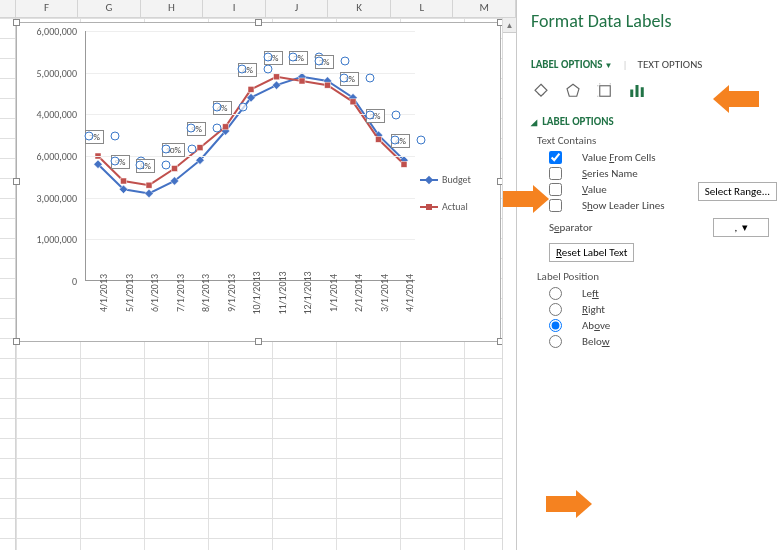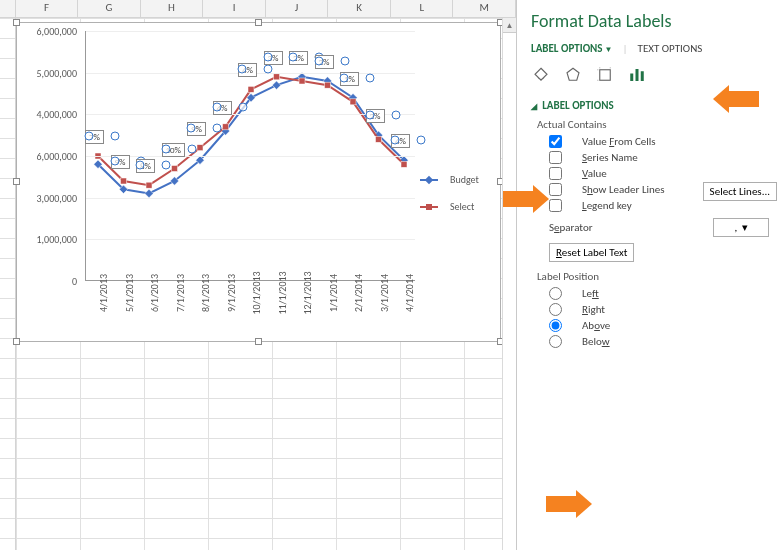--- a/index.html
+++ b/index.html
@@ -23,38 +23,38 @@
   .ch-tl{left:-4px;top:-4px;} .ch-tr{right:-4px;top:-4px;} .ch-bl{left:-4px;bottom:-4px;} .ch-br{right:-4px;bottom:-4px;}
   .ch-t{left:50%;top:-4px;margin-left:-4px;} .ch-b{left:50%;bottom:-4px;margin-left:-4px;}
   .ch-l{left:-4px;top:50%;margin-top:-4px;} .ch-r{right:-4px;top:50%;margin-top:-4px;}
   .plot { position:absolute; left:68px; top:8px; width:330px; height:250px; border-left:1px solid #999; border-bottom:1px solid #999; }
   .yaxis-ticks { position:absolute; left:0; top:8px; width:66px; height:250px; }
   .ytick { position:absolute; right:6px; width:60px; text-align:right; font-size:10px; color:#595959; transform:translateY(-50%); }
   .gridline { position:absolute; left:0; right:0; border-top:1px solid #eee; }
   .xaxis-ticks { position:absolute; left:68px; top:264px; height:56px; width:330px; }
   .xtick { position:absolute; width:48px; text-align:center; font-size:10px; color:#595959; transform: rotate(-90deg) translate(-30px, 0); transform-origin: left top; white-space:nowrap; }
   .legend { position:absolute; right:10px; top:150px; width:70px; font-size:10px; color:#595959;}
-  .legend-item { display:flex; align-items:center; gap:12px; margin-bottom:14px;}
+  .legend-item { display:flex; align-items:center; gap:4px; margin-bottom:14px;}
   .lg-sw { width:18px; height:0; position:relative; }
   .lg-sw.b { border-top:2px solid #4472c4; }
   .lg-sw.b::after{content:"";position:absolute;width:6px;height:6px;background:#4472c4;transform:rotate(45deg);left:6px;top:-4px;}
   .lg-sw.a { border-top:2px solid #c0504d; }
   .lg-sw.a::after{content:"";position:absolute;width:6px;height:6px;background:#c0504d;left:6px;top:-4px;}
   svg.series { position:absolute; left:0; top:0; width:100%; height:100%; overflow:visible; }
   .marker-budget { fill:#4472c4; stroke:#fff; stroke-width:0.5; }
   .marker-actual { fill:#c0504d; stroke:#fff; stroke-width:0.5; }
   .datalabel-box { position:absolute; background:#fff; border:1px solid #888; font-size:9px; padding:0 3px; line-height:12px; white-space:nowrap; }
   .sel-circle { position:absolute; width:9px; height:9px; border:1px solid #3b78c9; border-radius:50%; background:rgba(255,255,255,0.7); transform:translate(-50%,-50%); }
 
   .vscroll { position:absolute; right:0; top:18px; bottom:0; width:14px; background:#fff; border-left:1px solid #dadada; }
   .vscroll::before { content:"▲"; position:absolute; top:0; left:0; right:0; height:14px; font-size:8px; text-align:center; line-height:14px; color:#777; background:#eee; border-bottom:1px solid #ccc;}
 
   
   .task-pane { flex: 1; padding: 10px 8px 4px 14px; position:relative; overflow:hidden; }
-  .tp-title { color:#217346; font-size:18px; font-weight:400; margin-bottom:8px; }
+  .tp-title { color:#217346; font-size:18px; font-weight:400; margin-bottom:24px; }
   .tp-tabs { display:flex; align-items:center; gap:10px; font-size:11px; margin-bottom:8px; }
   .tp-tab { padding:2px 0; }
   .tp-tab.active { color:#217346; font-weight:600;}
   .tp-tab.active .dd::after{content:"▼"; font-size:8px; margin-left:2px; color:#217346;}
   .tp-sep { color:#ccc; }
   .icon-row { display:flex; gap:12px; align-items:center; margin-bottom:14px; }
   .ir-icon { width:20px; height:20px; display:flex; align-items:center; justify-content:center; color:#666;}
   .ir-icon svg { width:18px; height:18px; }
   .ir-icon.active svg { fill:#217346; }
   .section-head { display:flex; align-items:center; gap:5px; color:#217346; font-weight:600; font-size:11px; margin-bottom:6px; }
@@ -171,21 +171,21 @@
           <div class="xtick" style="left: 318px;">4/1/2014</div>
         </div>
 
       <div class="legend">
         <div class="legend-item">
             <span class="lg-sw b"></span>
             <span>Budget</span>
           </div>
         <div class="legend-item">
             <span class="lg-sw a"></span>
-            <span>Select</span>
+            <span>Actual</span>
           </div>
       </div>
       <div id="labelLayer">
           <div class="datalabel-box" style="left: 68px; top: 107px;">7%</div>
           <div class="sel-circle" style="left: 72px; top: 113px;"></div>
           <div class="sel-circle" style="left: 98px; top: 113px;"></div>
           <div class="datalabel-box" style="left: 93.5px; top: 132px;">9%</div>
           <div class="sel-circle" style="left: 97.5px; top: 138px;"></div>
           <div class="sel-circle" style="left: 123.5px; top: 138px;"></div>
           <div class="datalabel-box" style="left: 119px; top: 136.167px;">8%</div>
@@ -255,43 +255,39 @@
             <rect x="3" y="10" width="4" height="10" fill="#217346"></rect>
             <rect x="10" y="4" width="4" height="16" fill="#217346"></rect>
             <rect x="17" y="7" width="4" height="13" fill="#217346"></rect>
           </svg>
         </span>
     </div>
 
     <div class="section-head">
         <span>LABEL OPTIONS</span>
       </div>
-    <div class="subhead">Actual Contains</div>
+    <div class="subhead">Text Contains</div>
 
     <div class="check-row">
         <input type="checkbox" id="c1" checked="" style="">
         <label for="c1">Value <u class="accel">F</u>rom Cells</label>
       </div>
     <div class="check-row">
         <input type="checkbox" id="c2" style="">
         <label for="c2"><u class="accel">S</u>eries Name</label>
       </div>
     <div class="check-row">
         <input type="checkbox" id="c4" style="">
         <label for="c4"><u class="accel">V</u>alue</label>
       </div>
     <div class="check-row">
         <input type="checkbox" id="c5" style="">
         <label for="c5">S<u class="accel">h</u>ow Leader Lines</label>
       </div>
-    <div class="check-row">
-        <input type="checkbox" id="c6" style="">
-        <label for="c6"><u class="accel">L</u>egend key</label>
-      </div>
-    <button class="sel-range-btn">Select Lines...</button>
+    <button class="sel-range-btn">Select Range...</button>
 
     <div class="sep-row">
       <span>S<u class="accel">e</u>parator</span>
       <button class="sep-select"><span>,</span> &nbsp;▾</button>
     </div>
     <div class="reset-btn-row"><button class="reset-btn"><u class="accel">R</u>eset Label Text</button></div>
 
     <div class="subhead">Label Position</div>
     <div class="radio-row">
         <input type="radio" name="lp" id="r2" style="">

